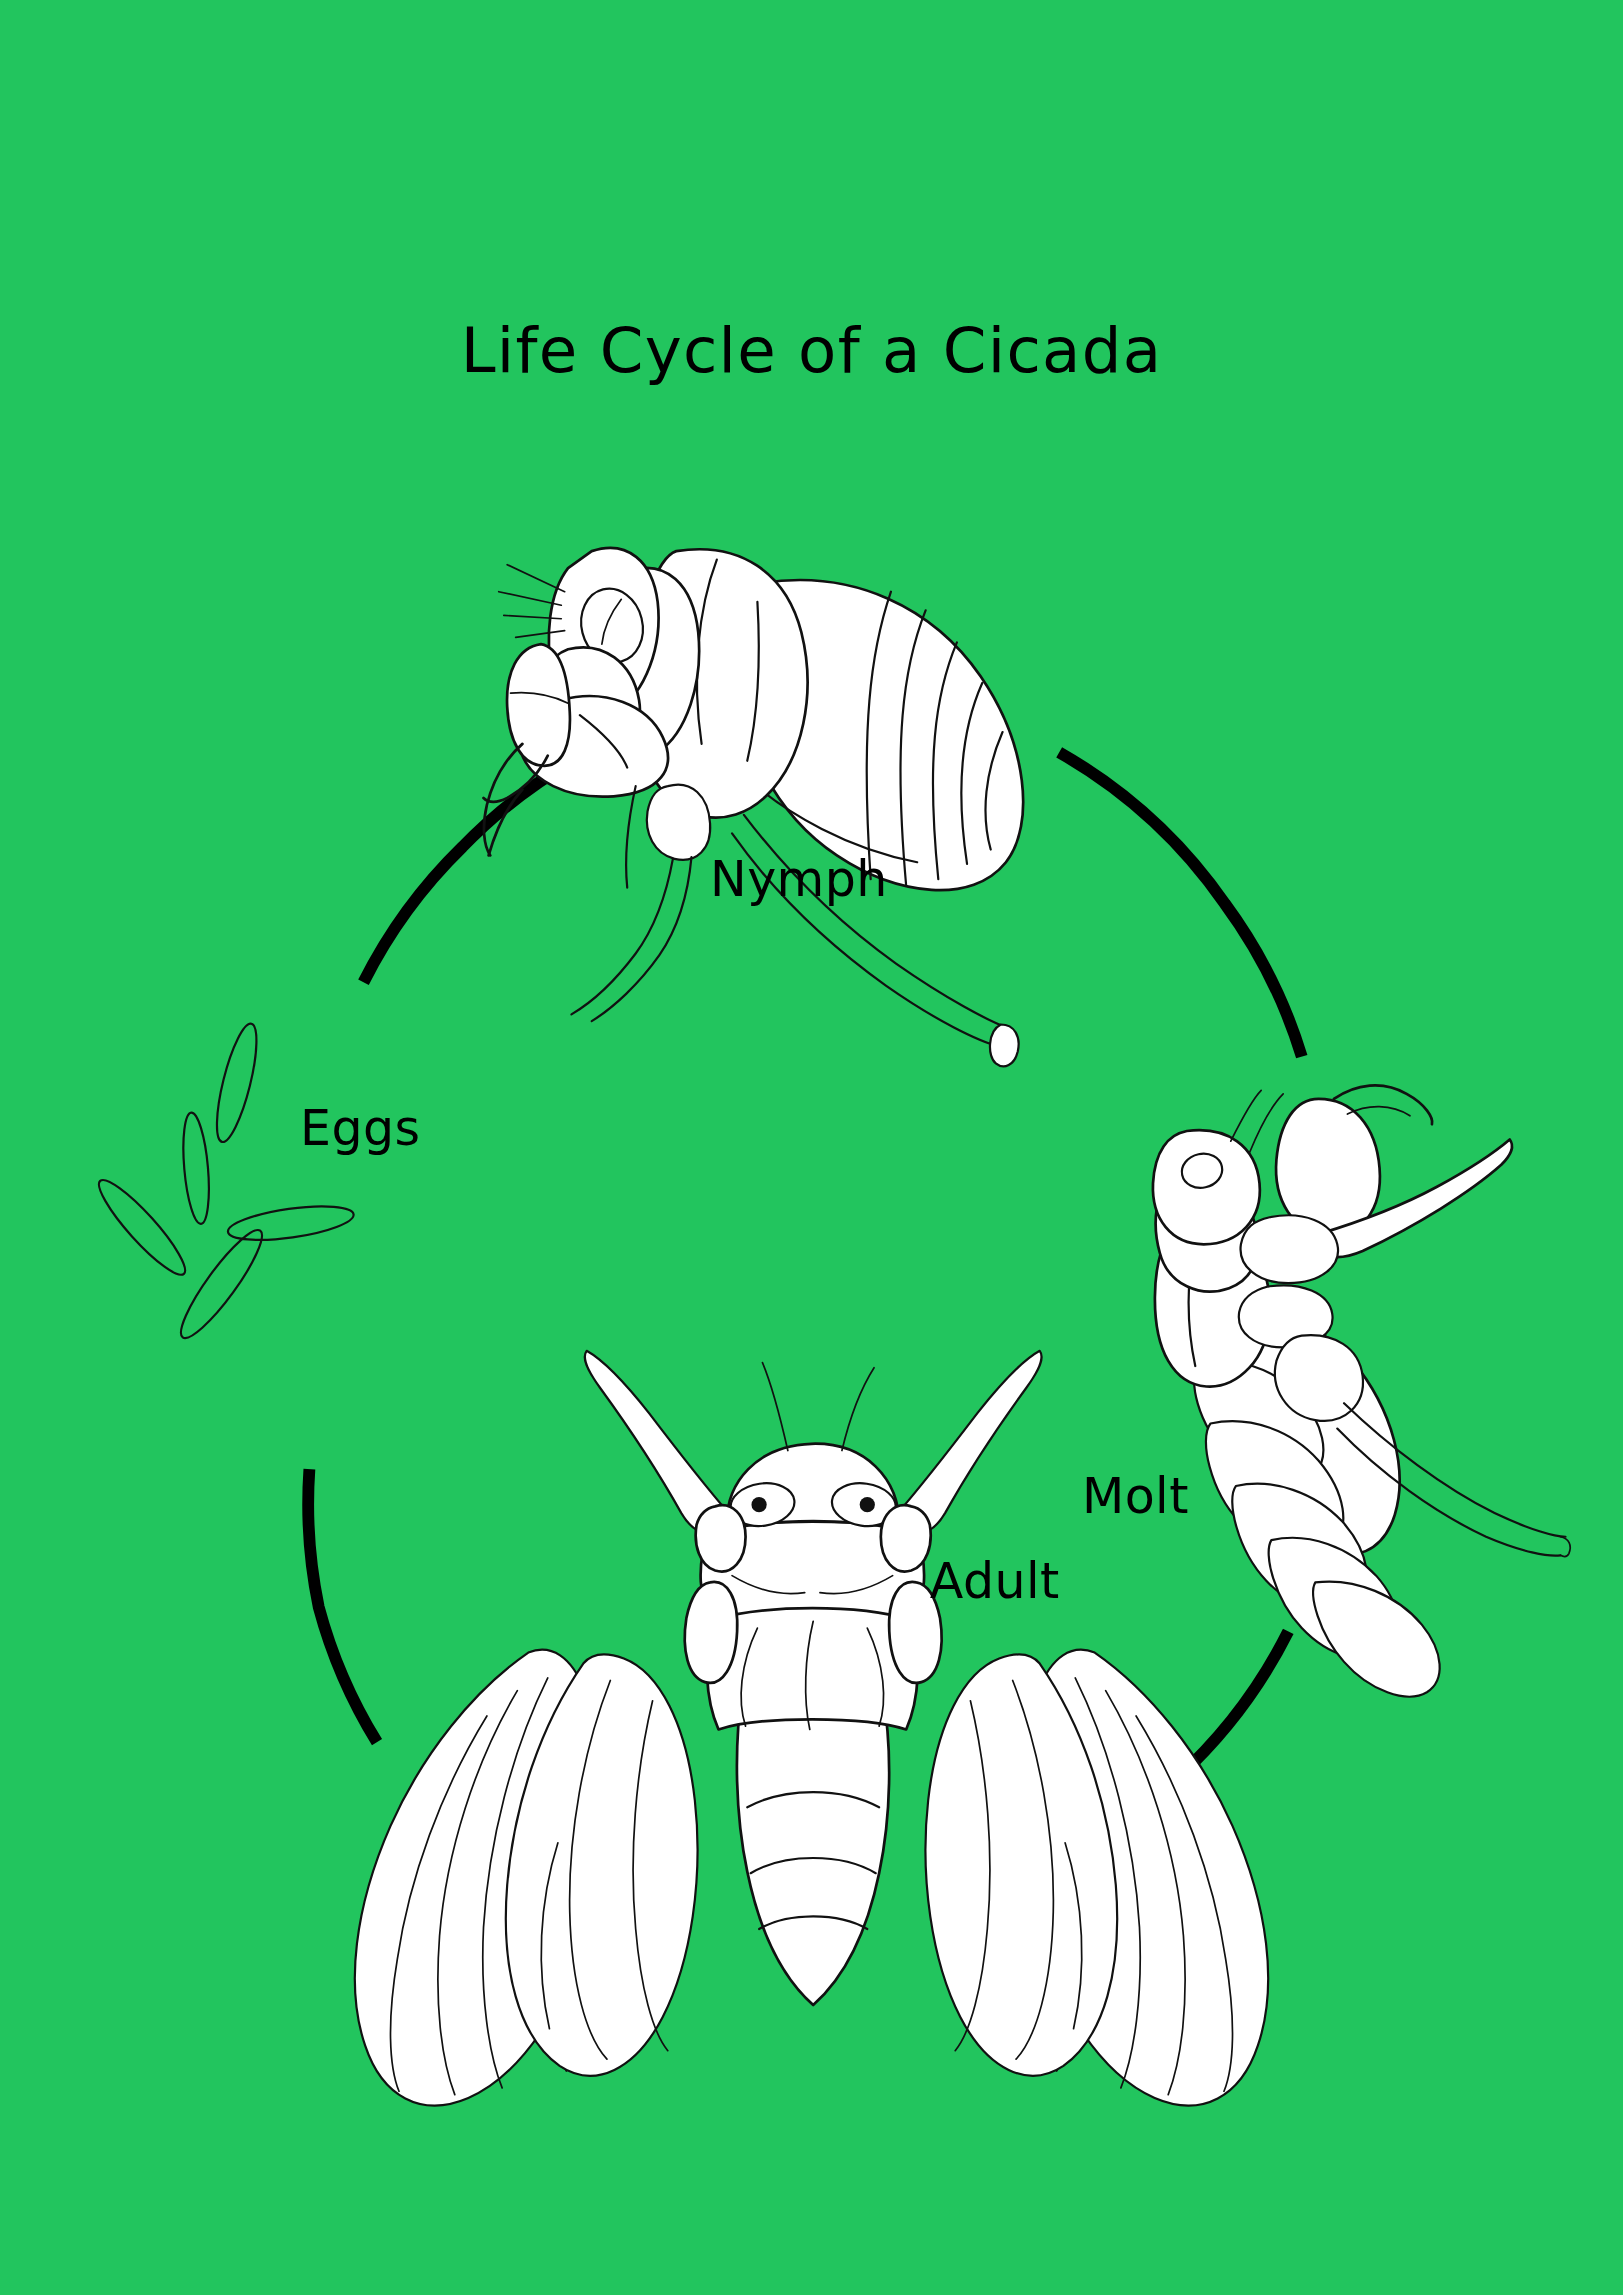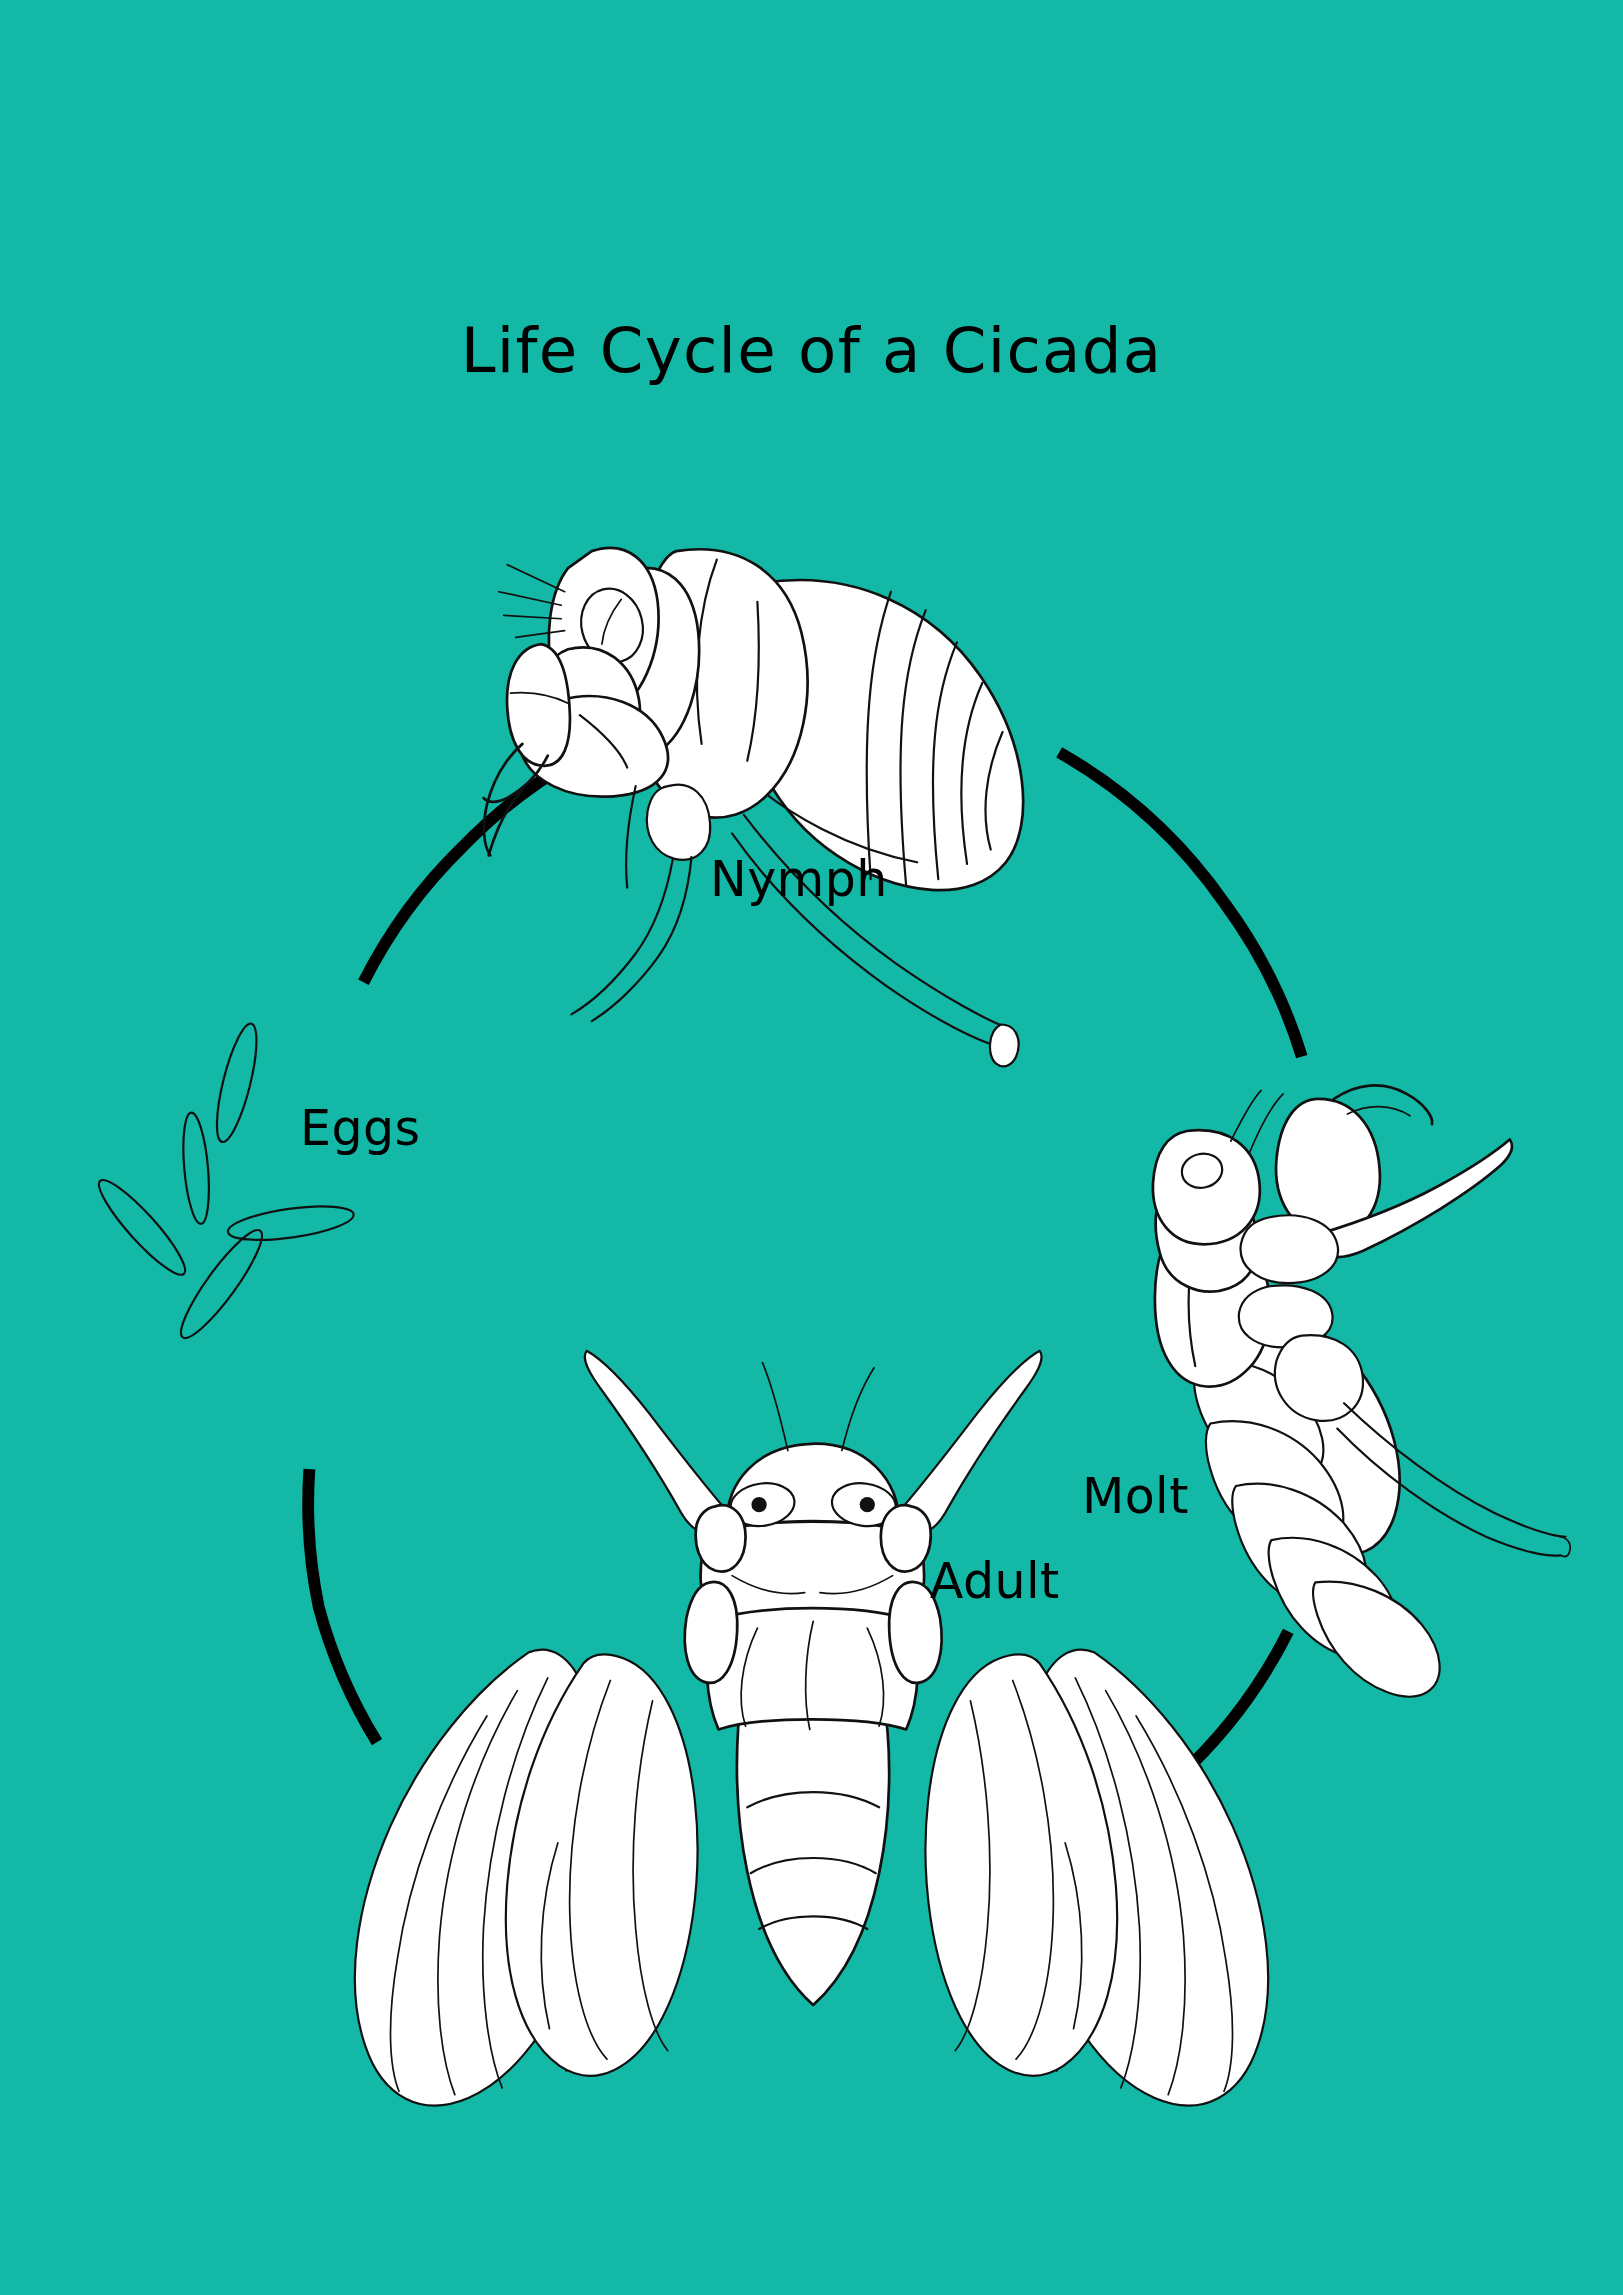--- a/index.html
+++ b/index.html
@@ -11,21 +11,21 @@
   body {
     width: 1623px;
     height: 2295px;
     position: relative;
     overflow: hidden;
     font-family: "DejaVu Sans", "Liberation Sans", sans-serif;
   }
   #page {
     position: absolute;
     inset: 0;
-    background: #14b8a6;
+    background: #22c55e;
   }
   svg.stage {
     position: absolute;
     left: 0;
     top: 0;
     width: 1623px;
     height: 2295px;
     display: block;
   }
   

